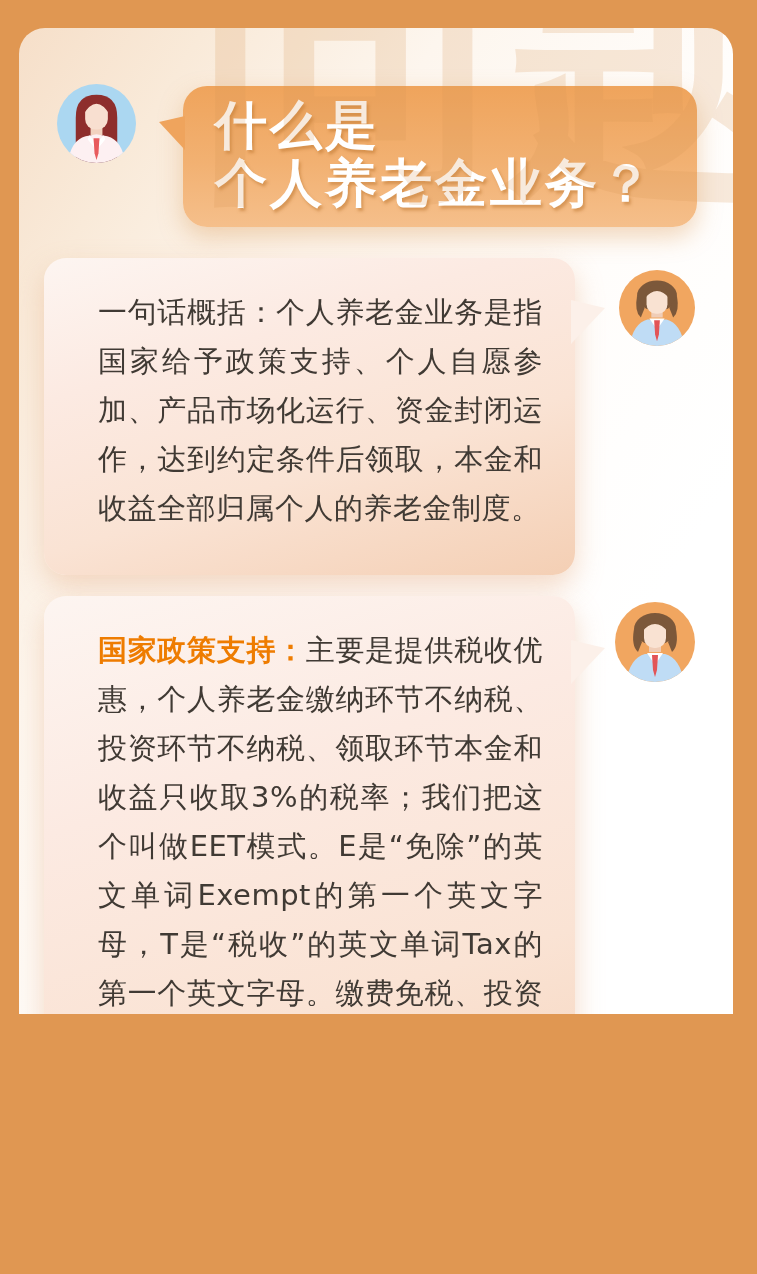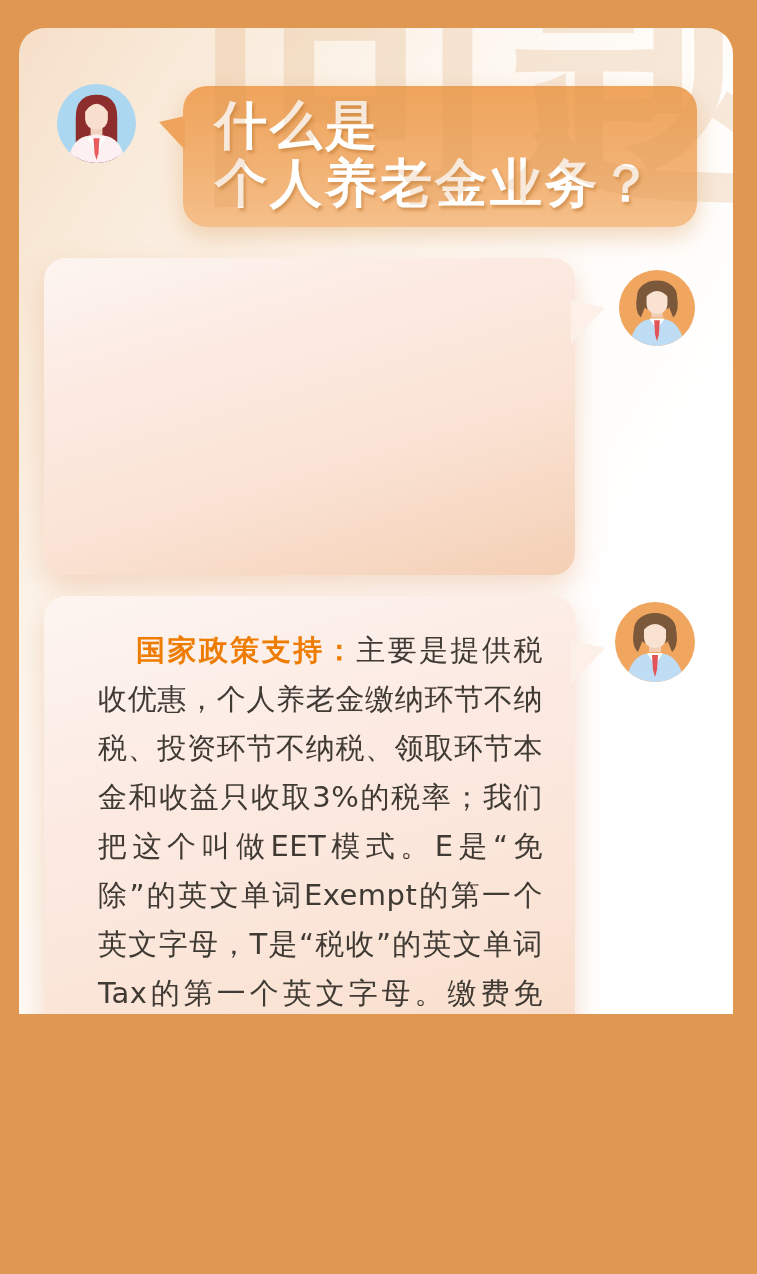--- a/index.html
+++ b/index.html
@@ -46,21 +46,21 @@
     border-radius:22px;box-sizing:border-box;padding:30px 32px 0 54px;
     background:linear-gradient(163deg,#fdf5f1 0%,#fceae2 30%,#fae3d4 62%,#f4cfb4 100%);
     box-shadow:0 12px 28px rgba(230,175,135,0.45);
   }
   .a1{top:230px;height:317px;}
   .a2{top:568px;height:636px;}
   .a-text{
     margin:0;font-size:29px;line-height:49px;color:#403a34;
     text-align:justify;letter-spacing:0.5px;font-weight:500;
   }
-  .a-heading{color:#ee7c00;font-weight:700;margin-left:38px;}
+  .a-heading{color:#ee7c00;font-weight:700;}
   .a-tail{
     position:absolute;right:-30px;width:0;height:0;
     border-left:34px solid #fcf0e9;border-top:8px solid transparent;
     border-bottom:36px solid transparent;
   }
   .a1 .a-tail{top:42px;}
   .a2 .a-tail{top:44px;}
 
   .next-bubble{
     position:absolute;left:25px;top:1243px;width:531px;height:60px;z-index:2;
@@ -90,20 +90,21 @@
     </div>
 
     <div class="q-bubble">
       <div class="q-tail"></div>
       <div class="q-line">什么是</div>
       <div class="q-line">个人养老金业务？</div>
     </div>
 
     <div class="a-bubble a1">
       <div class="a-tail"></div>
+      <p class="a-text">一句话概括：个人养老金业务是指国家给予政策支持、个人自愿参加、产品市场化运行、资金封闭运作，达到约定条件后领取，本金和收益全部归属个人的养老金制度。</p>
     </div>
 
     <div class="avatar avatar-advisor1">
       <svg viewBox="0 0 80 80">
         <rect width="80" height="80" fill="#f1a660"></rect>
         <ellipse cx="40" cy="27" rx="21" ry="16" fill="#7c583a"></ellipse>
         <path d="M19 27 Q16 44 23 50 L27 40 Z" fill="#7c583a"></path>
         <path d="M61 27 Q64 44 57 50 L53 40 Z" fill="#7c583a"></path>
         <rect x="34" y="38" width="12" height="12" fill="#f0cdb7"></rect>
         <rect x="29" y="18" width="22" height="28" rx="10" fill="#f9e2d2"></rect>

